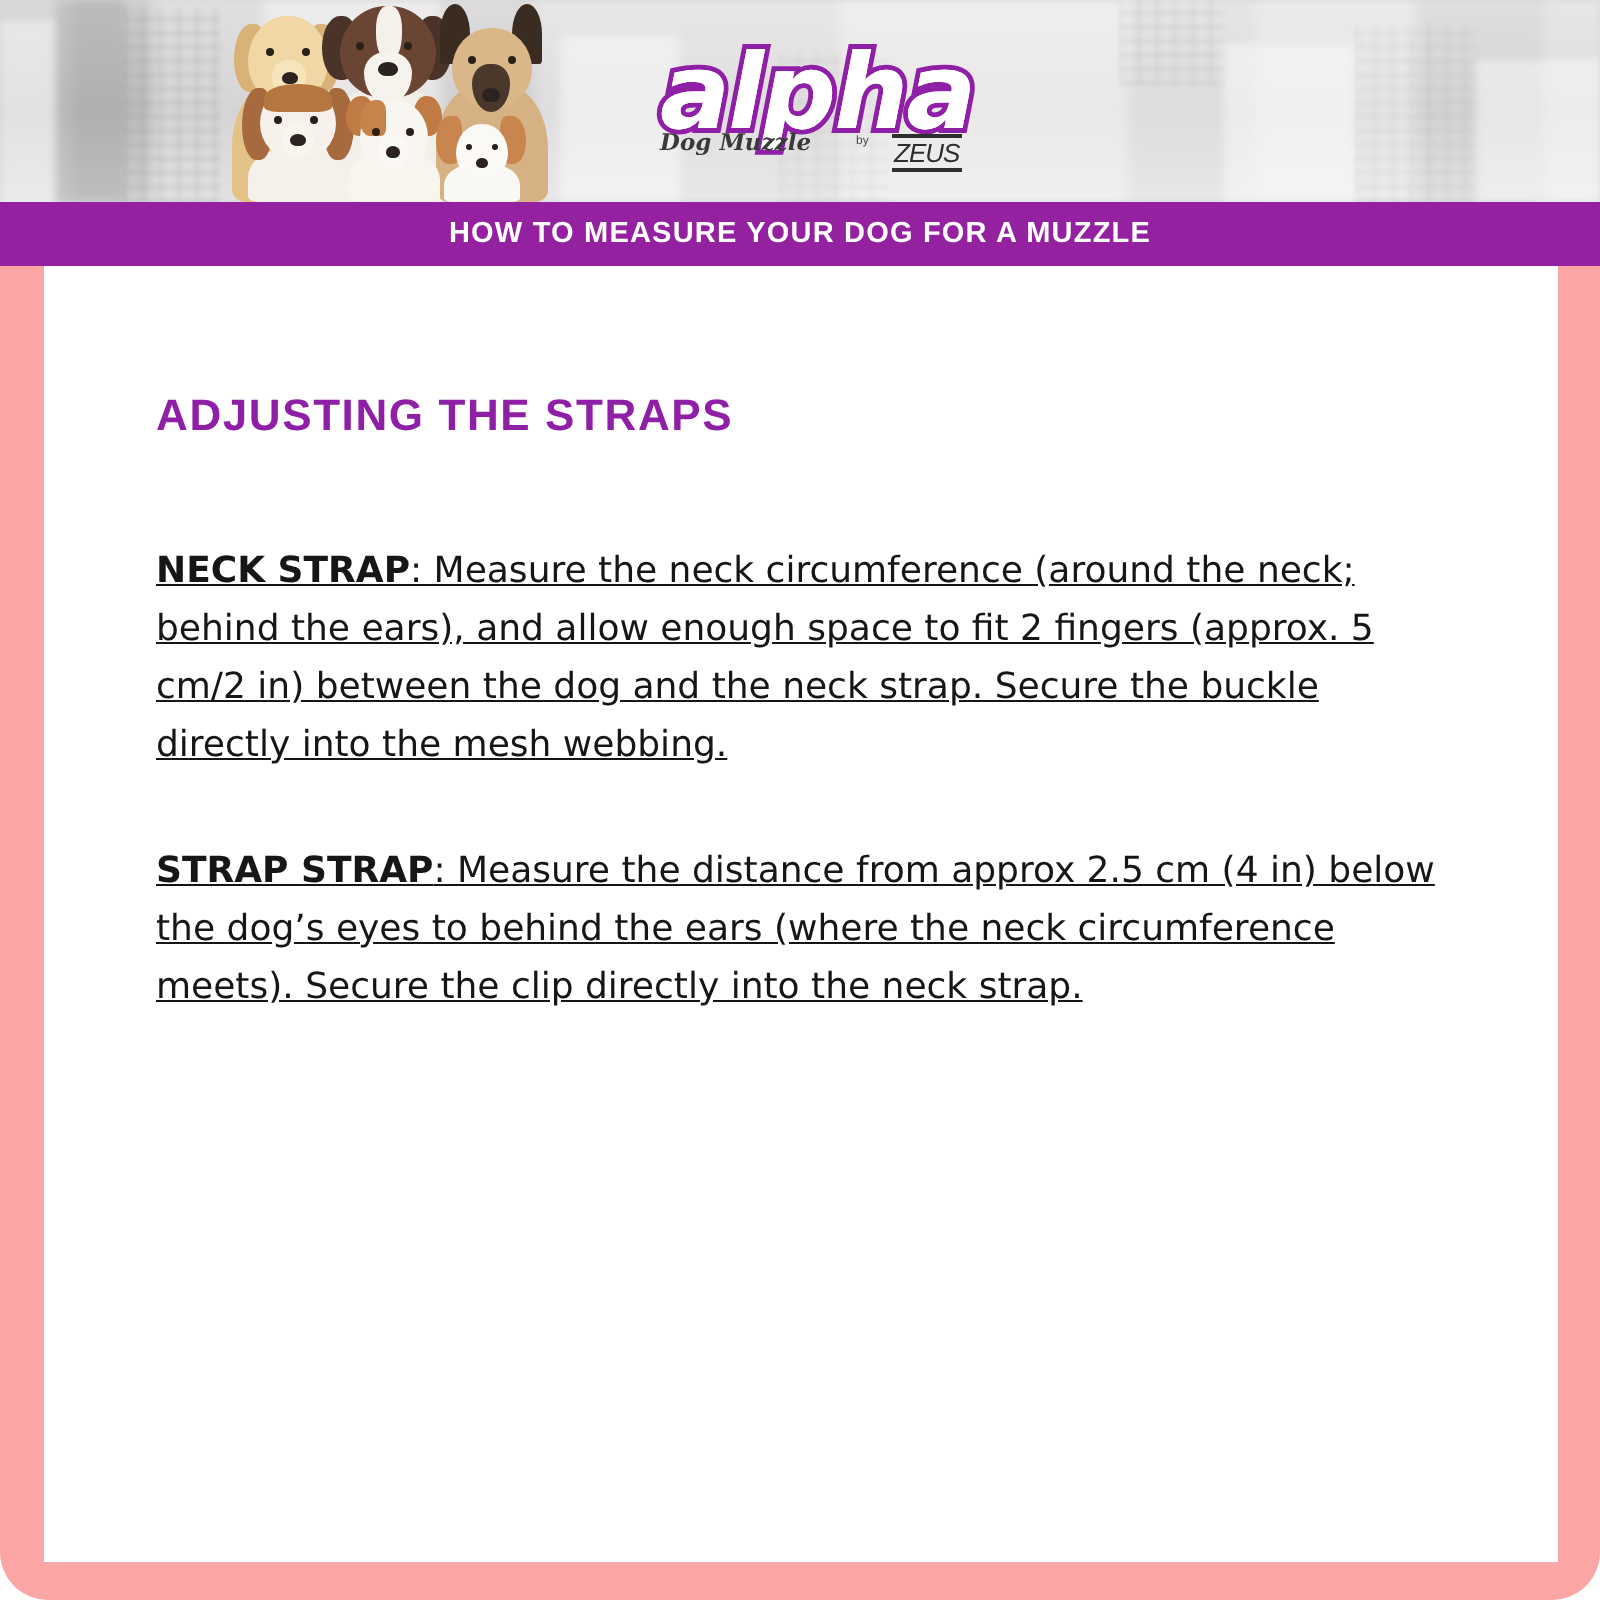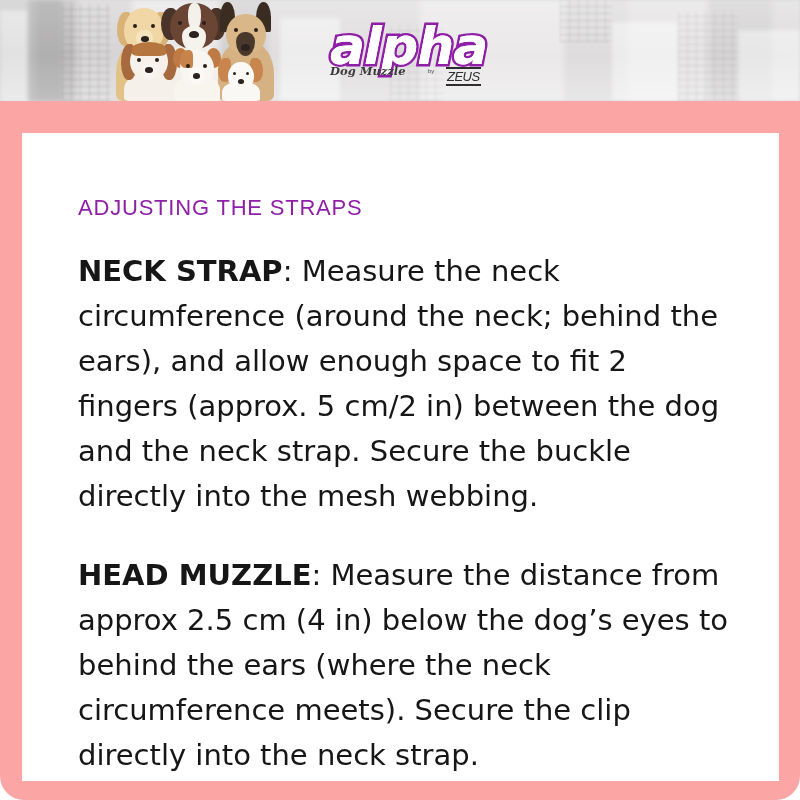--- a/index.html
+++ b/index.html
@@ -122,33 +122,34 @@
     width: 757px; height: 648px;
     background: #ffffff;
   }
   .card-inner {
     padding: 62px 30px 0 56px;
   }
 
   h1.section-title {
     color: #8f1fa6;
     font-family: "Liberation Sans", sans-serif;
-    font-weight: normal;
+    font-weight: bold;
     font-size: 22px;
     letter-spacing: 0.8px;
-    margin-bottom: 28px;
+    margin-bottom: 50px;
   }
 
   p.para {
     color: #161616;
     font-family: "DejaVu Sans", sans-serif;
-    font-size: 29px;
-    line-height: 45px;
+    font-size: 18px;
+    line-height: 29px;
     max-width: 652px;
     margin-bottom: 34px;
+    text-decoration: underline;
   }
   p.para .lead {
     font-weight: bold;
   }
 </style>
 </head>
 <body>
 
 <div id="page">
 
@@ -256,30 +257,33 @@
       <span style="position:absolute; left:118px; top:55px;
                    font-family:'Liberation Sans', sans-serif; font-style:italic;
                    font-weight:normal; font-size:13px; color:#2e2e2e;
                    letter-spacing:-0.5px;
                    border-top:2px solid #2e2e2e; border-bottom:2px solid #2e2e2e;
                    padding:0 1px; line-height:15px;">ZEUS</span>
     </div>
 
   </div>
 
+  <div class="titlebar">
+    <span class="title-text">HOW TO MEASURE YOUR DOG FOR A MUZZLE</span>
+  </div>
 
   <div class="card">
     <div class="card-inner">
 
       <h1 class="section-title">ADJUSTING THE STRAPS</h1>
 
       <p class="para">
         <span class="lead">NECK STRAP</span><span>: Measure the neck circumference (around the neck; behind the ears), and allow enough space to fit 2 fingers (approx. 5 cm/2 in) between the dog and the neck strap. Secure the buckle directly into the mesh webbing.</span>
       </p>
 
       <p class="para">
-        <span class="lead">HEAD MUZZLE</span><span>: Measure the distance from approx 2.5 cm (4 in) below the dog’s eyes to behind the ears (where the neck circumference meets). Secure the clip directly into the neck strap.</span>
+        <span class="lead">STRAP STRAP</span><span>: Measure the distance from approx 2.5 cm (4 in) below the dog’s eyes to behind the ears (where the neck circumference meets). Secure the clip directly into the neck strap.</span>
       </p>
 
     </div>
   </div>
 
 </div>
 
 </body></html>

